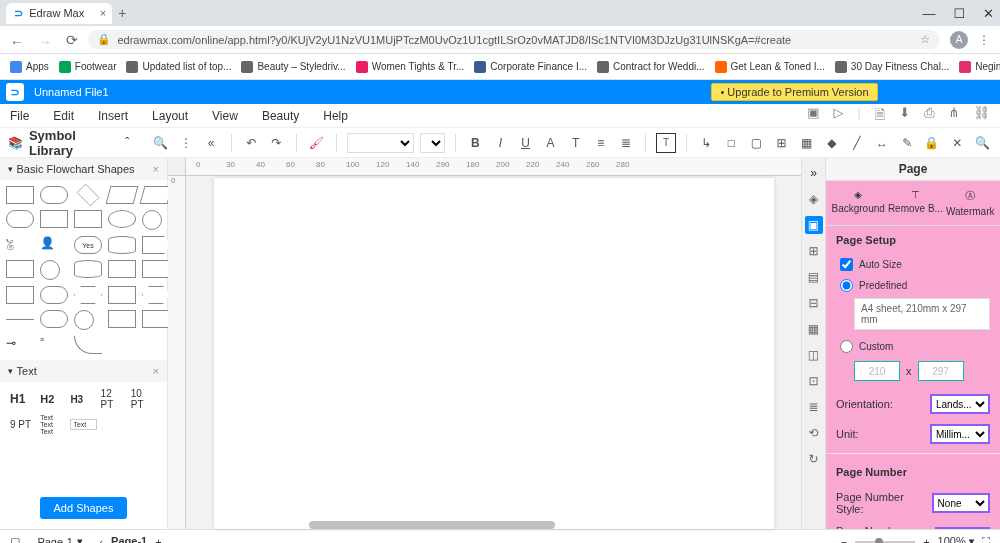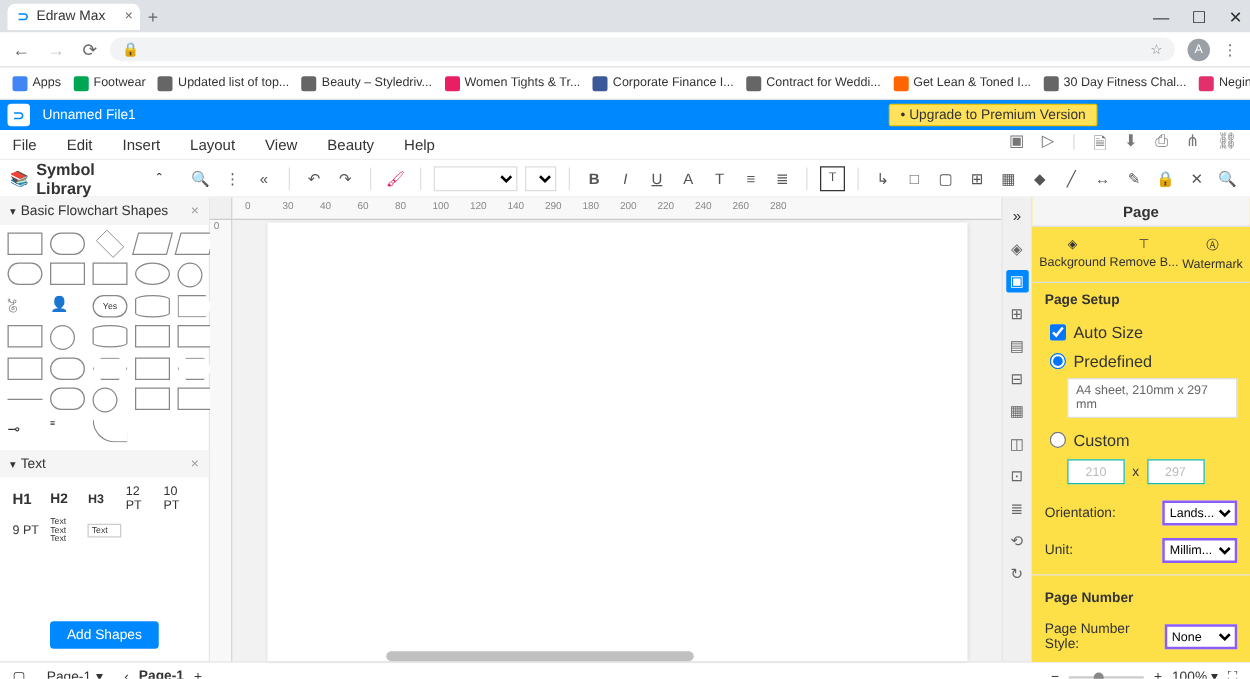--- a/index.html
+++ b/index.html
@@ -57,27 +57,27 @@
 .ruler-v span { position: absolute; left: 3px; writing-mode: horizontal-tb; }
 .page-surface { position: absolute; top: 18px; left: 18px; right: 0; bottom: 0; background: #f2f2f2; display: flex; justify-content: center; padding-top: 2px; }
 .page { width: 560px; height: 100%; background: #fff; box-shadow: 0 0 4px rgba(0,0,0,0.15); }
 .hscroll { position: absolute; bottom: 0; left: 20%; width: 40%; height: 8px; background: #c0c0c0; border-radius: 4px; }
 
 .side-toolbar { width: 24px; background: #f0f0f0; border-left: 1px solid #e0e0e0; display: flex; flex-direction: column; align-items: center; gap: 8px; padding: 6px 0; }
 .side-toolbar .icon { width: 18px; height: 18px; display: flex; align-items: center; justify-content: center; color: #666; font-size: 12px; cursor: pointer; }
 .side-toolbar .icon.active { background: #0088ff; color: #fff; border-radius: 2px; }
 .side-toolbar .expand-arrow { width: 18px; height: 18px; display: flex; align-items: center; justify-content: center; color: #333; }
 
-.right-panel { width: 175px; border-left: 1px solid #e0e0e0; background: #fde047; overflow-y: auto; font-size: 11px; }
+.right-panel { width: 175px; border-left: 1px solid #e0e0e0; background: #f9a8d4; overflow-y: auto; font-size: 11px; }
 .rp-title { text-align: center; font-weight: 600; padding: 4px 0; background: #f5f5f5; border-bottom: 1px solid #e0e0e0; font-size: 12px; }
 .rp-tabs { display: flex; justify-content: space-around; padding: 8px 4px; border-bottom: 1px solid #e0e0e0; text-align: center; }
 .rp-tab { display: flex; flex-direction: column; align-items: center; gap: 3px; font-size: 10px; cursor: pointer; }
 .rp-section-title { font-weight: 600; padding: 8px 10px; }
 .rp-row { padding: 4px 14px; display: flex; align-items: center; gap: 6px; }
-.rp-row label { font-size: 13px; }
+.rp-row label { font-size: 10px; }
 .rp-predefined-val { margin: 2px 10px 6px 28px; border: 1px solid #ddd; background: #fff; padding: 4px 6px; font-size: 10px; color: #666; }
 .rp-dims { display: flex; gap: 6px; margin: 4px 10px 8px 28px; align-items: center; }
 .rp-dims input { width: 46px; height: 20px; border: 1px solid #14b8a6; text-align: center; font-size: 10px; color: #bbb; }
 .rp-select-row { display: flex; justify-content: space-between; align-items: center; padding: 5px 10px; }
 .rp-select-row select { width: 60px; height: 20px; border: 2px solid #8b5cf6; font-size: 10px; background: #fff; }
 .rp-hr { border: none; border-top: 1px solid #e5e5e5; margin: 4px 0; }
 
 .status-bar { height: 24px; border-top: 1px solid #e0e0e0; display: flex; align-items: center; padding: 0 10px; font-size: 11px; gap: 8px; }
 .status-bar .sel { padding: 2px 8px; border: 1px solid transparent; display: flex; align-items: center; gap: 4px; }
 .status-bar .tab-active { font-weight: 600; border-bottom: 2px solid #0088ff; }
@@ -103,20 +103,21 @@
 </div>
 
 <div class="addr-bar">
   <div class="nav-icons">
     <span>←</span>
     <span style="color:#ccc;">→</span>
     <span>⟳</span>
   </div>
   <div class="url-box">
     <span>🔒</span>
+    <span style="overflow:hidden;white-space:nowrap;text-overflow:ellipsis;">edrawmax.com/online/app.html?y0/KUjV2yU1NzVU1MUjPTczM0UvOz1U1cgtILSrOz0vMATJD8/ISc1NTVI0M3DJzUg31UlNSKgA=#create</span>
     <span style="margin-left:auto;color:#888;">☆</span>
   </div>
   <div class="avatar">A</div>
   <span style="color:#666;">⋮</span>
 </div>
 
 <div class="bookmarks-bar">
   <div class="bookmark">
       <span class="favicon" style="background:#4285F4;"></span>
       <span>Apps</span>

